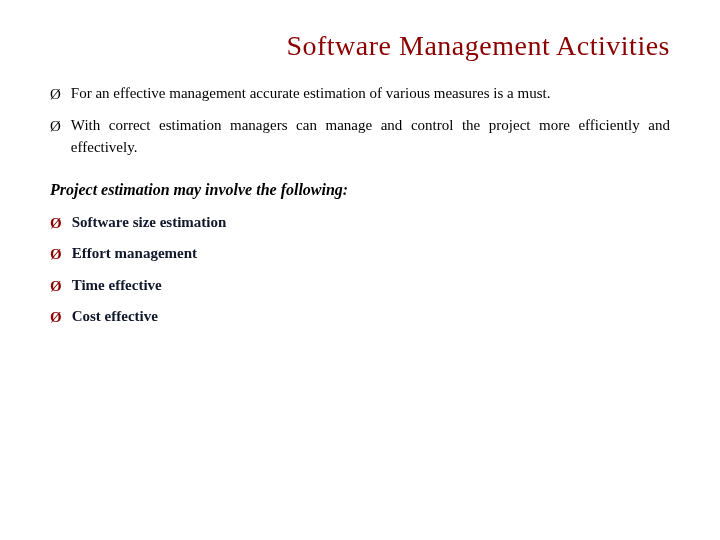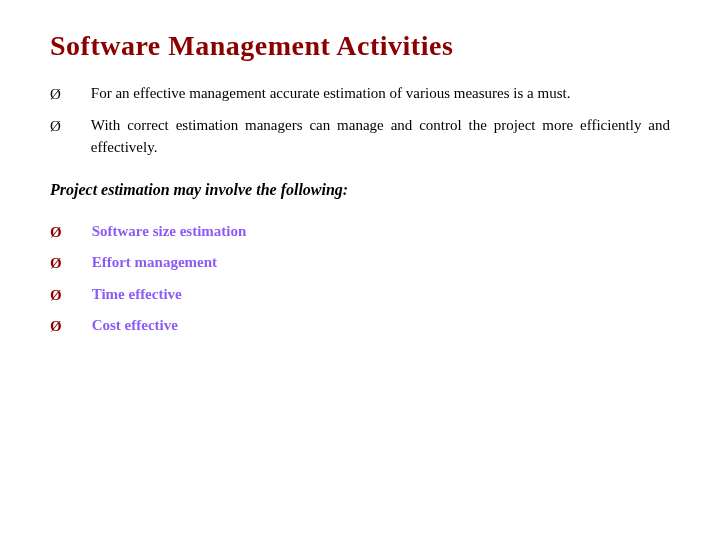--- a/index.html
+++ b/index.html
@@ -17,23 +17,23 @@
     }
 
     .slide-container {
       width: 720px;
       height: 540px;
       background: #ffffff;
       padding: 30px 50px 30px 50px;
     }
 
     .main-title {
-      text-align: left;
+      text-align: right;
       font-size: 28px;
-      font-weight: bold;
+      font-weight: normal;
       color: #8B0000;
       margin-bottom: 20px;
       letter-spacing: 0.5px;
     }
 
     .section-heading {
       font-size: 16px;
       font-weight: bold;
       color: #000000;
       margin-bottom: 10px;
@@ -51,26 +51,25 @@
     .bullet-arrow {
       font-size: 15px;
       margin-right: 10px;
       flex-shrink: 0;
       margin-top: 1px;
     }
 
     .bullet-text {
       flex: 1;
       text-align: justify;
-      margin-left: 20px;
     }
 
     .section-gap {
       margin-top: 22px;
-      margin-bottom: 21px;
+      margin-bottom: 12px;
       font-family: Liberation Serif, serif;
     }
 
     .italic-heading {
       font-style: italic;
       font-weight: bold;
       color: #000000;
       font-size: 16px;
     }
 
@@ -78,21 +77,21 @@
       color: #8B0000;
       font-size: 15px;
       font-weight: bold;
     }
 
     .colored-bullet .bullet-arrow {
       color: #8B0000;
     }
 
     .colored-bullet .bullet-text {
-      color: #8b5cf6;
+      color: #0f172a;
     }
   </style>
 </head>
 <body>
 
 <div class="slide-container">
 
   <h1 class="main-title">Software Management Activities</h1>
 
 

